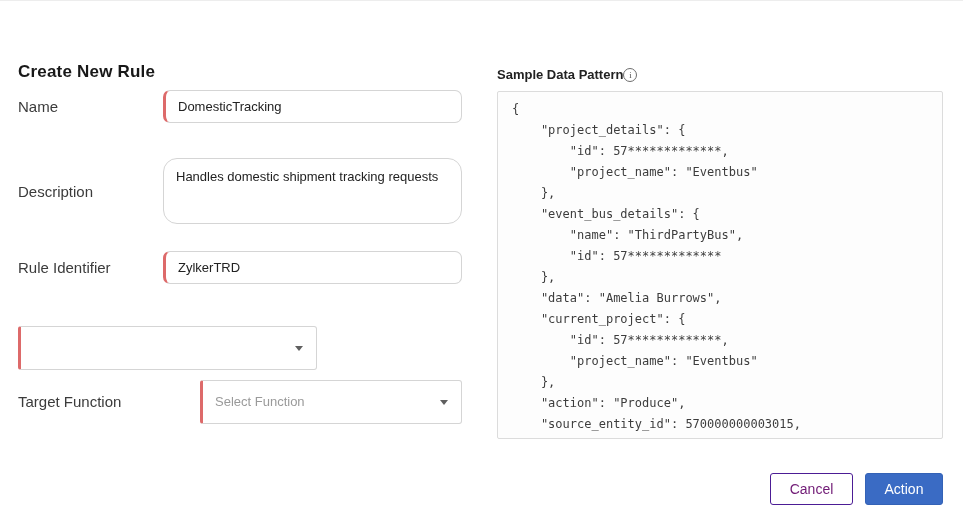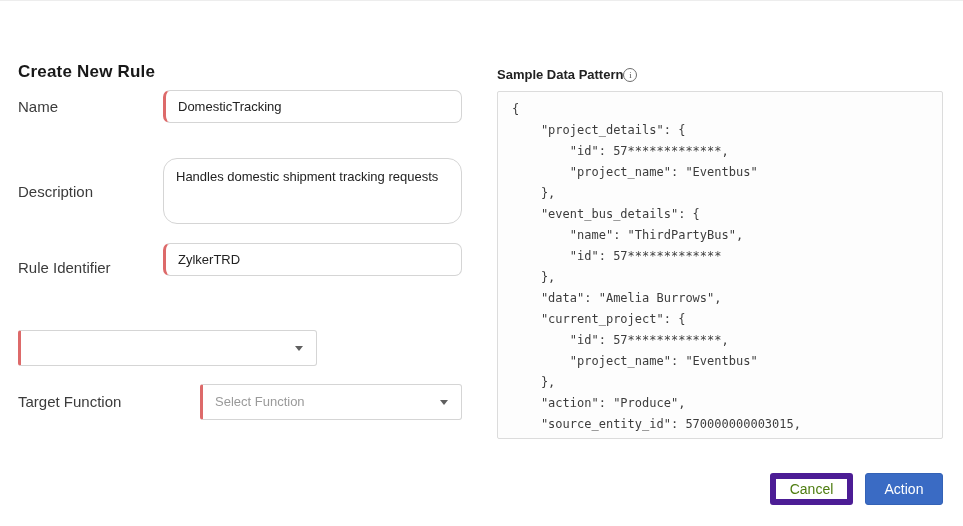--- a/index.html
+++ b/index.html
@@ -23,21 +23,21 @@
   .form-row {
     position: absolute; left: 18px; width: 444px;
     display: flex; align-items: center;
   }
   .form-label {
     width: 145px; flex: 0 0 145px;
     font-size: 15px; color: #3b3b3b;
   }
   .row-name            { top: 89px;  height: 33px; }
   .row-description     { top: 157px; height: 66px; }
-  .row-rule-identifier { top: 258px; height: 17px; align-items: flex-end; }
+  .row-rule-identifier { top: 258px; height: 17px; }
   .row-action          { top: 330px; height: 33px; }
   .row-target-function { top: 384px; height: 33px; gap: 37px; }
 
   .text-input {
     width: 299px; height: 33px;
     border: 1px solid #d5d5d5; border-radius: 7px;
     border-left: 3px solid #dd6a6a;
     padding: 0 12px; font-size: 13px; color: #222222;
     font-family: "Liberation Sans", sans-serif;
     outline: none; background: #ffffff;
@@ -45,21 +45,21 @@
   .textarea-input {
     width: 299px; height: 66px;
     border: 1px solid #d5d5d5; border-radius: 14px;
     padding: 9px 12px; font-size: 13px; color: #222222;
     font-family: "Liberation Sans", sans-serif;
     resize: none; outline: none; background: #ffffff;
     line-height: 17px; overflow: hidden;
   }
   .select-box {
     position: relative;
-    width: 299px; height: 36px;
+    width: 299px; height: 44px;
     border: 1px solid #d5d5d5; border-radius: 3px;
     border-left: 3px solid #dd6a6a;
     background: #ffffff; cursor: pointer;
     display: flex; align-items: center;
     padding: 0 30px 0 12px; font-size: 13px;
   }
   .select-value { color: #222222; }
   .select-placeholder { color: #9a9a9a; }
   .chevron-down {
     position: absolute; right: 13px; top: 50%; margin-top: -2px;
@@ -98,21 +98,21 @@
 
   
   .btn {
     position: absolute; top: 472px; height: 32px;
     display: flex; align-items: center; justify-content: center;
     font-size: 14px; border-radius: 3px; cursor: pointer;
     font-family: "Liberation Sans", sans-serif;
   }
   .btn-cancel {
     left: 770px; width: 83px;
-    background: #ffffff; border: 6px solid #4c1d95; color: #4d7c0f;
+    background: #ffffff; border: 1px solid #4c1d95; color: #701a75;
   }
   .btn-create {
     left: 865px; width: 78px;
     background: #3a6bc4; border: 1px solid #3462b6; color: #ffffff;
   }
 </style>
 </head>
 <body>
 
 <div class="page-title">Create New Rule</div>

